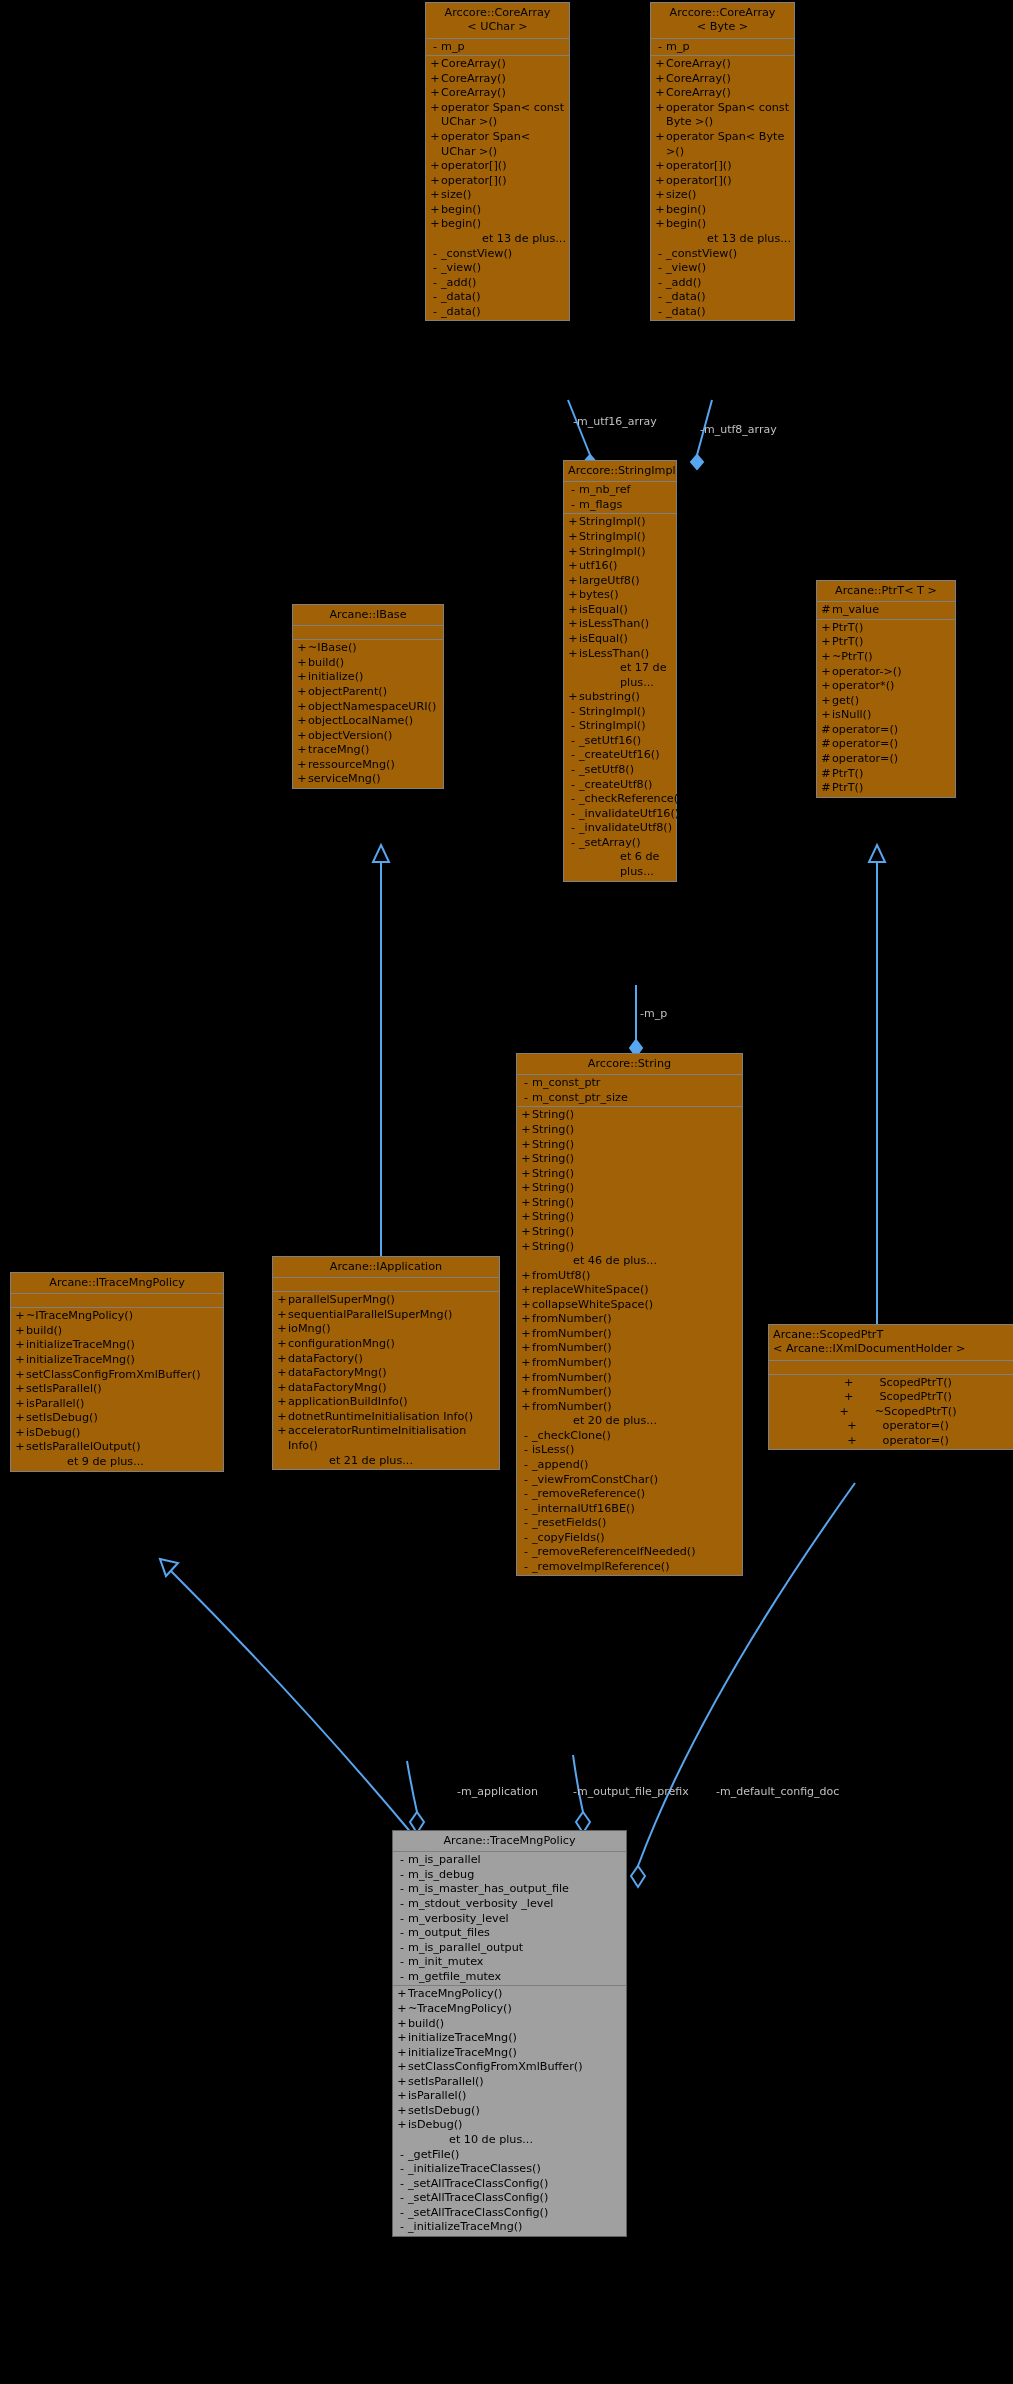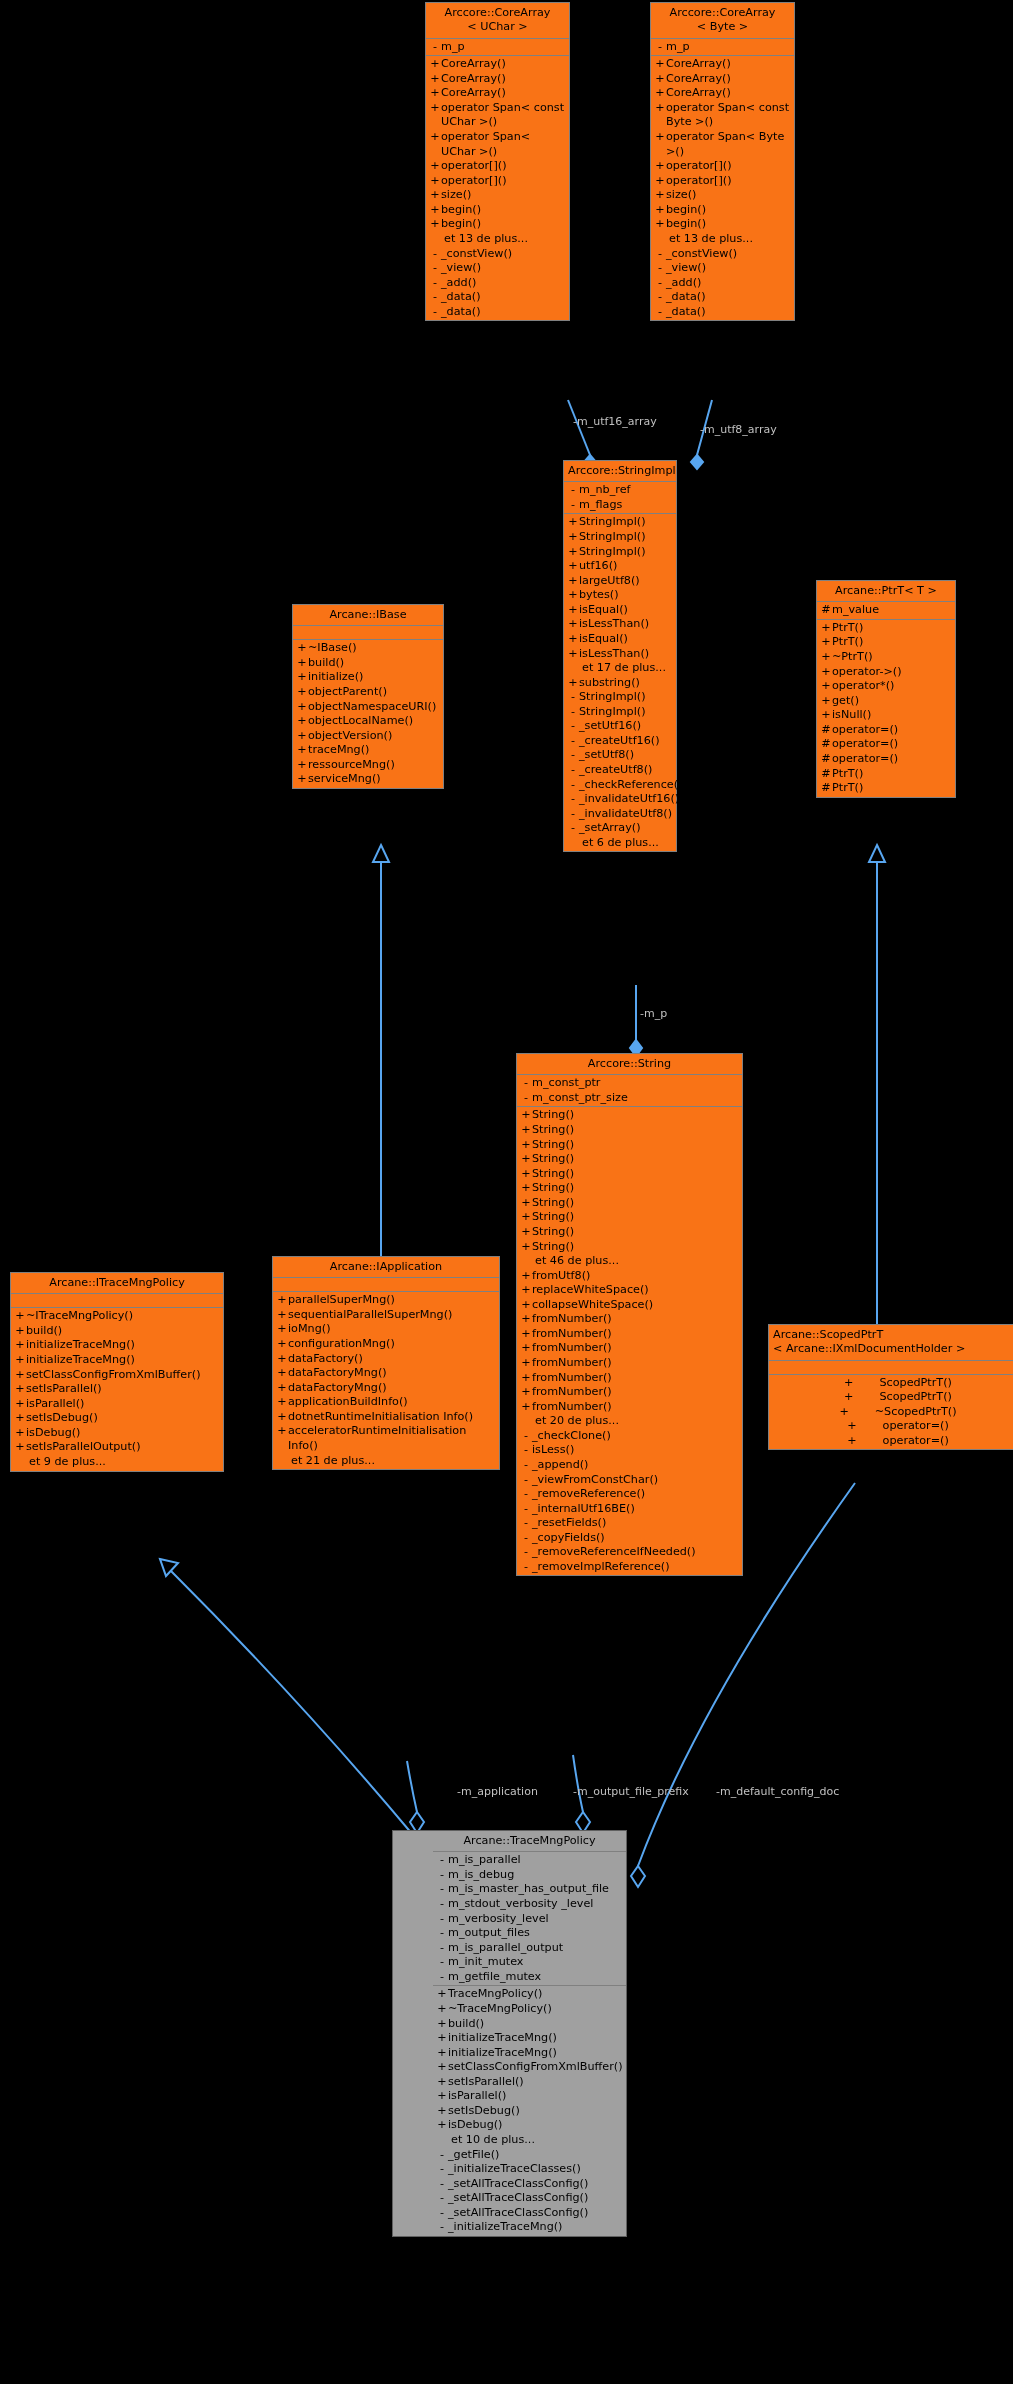--- a/index.html
+++ b/index.html
@@ -6,39 +6,39 @@
   body{
     width:1013px;height:2384px;position:relative;overflow:hidden;
     font-family:"DejaVu Sans","Liberation Sans",sans-serif;
   }
   #canvas{position:absolute;left:0;top:0;width:1013px;height:2384px;}
   svg.edges{position:absolute;left:0;top:0;width:1013px;height:2384px;pointer-events:none;}
 
   .uml{
     position:absolute;box-sizing:border-box;
     border:1px solid #808080;
-    background:#f97316;color:#000000;
+    background:#a16207;color:#000000;
     font-size:11.2px;line-height:1.30;
   }
   .uml.highlight{background:#a0a0a0;border-color:#606060;}
   .hdr{
     text-align:center;padding:3px 4px 3px 4px;
     border-bottom:1px solid #808080;
     font-size:11.2px;line-height:1.28;white-space:pre-line;
   }
   .sect{border-bottom:1px solid #808080;padding:1px 0 1px 0;}
   .sect:last-child{border-bottom:none;}
   .sect.empty{height:11px;}
   .row{
     display:flex;align-items:flex-start;
     padding:0px 3px 0px 3px;white-space:normal;
   }
   .vis{width:12px;flex:0 0 12px;text-align:center;}
   .nm{flex:1 1 auto;word-break:normal;}
-  .more{padding:0px 3px 0px 18px;}
+  .more{padding:0px 3px 0px 18px;margin-left:38px;}
   .uml.centered .row{justify-content:center;}
   .uml.centered .vis{width:auto;flex:0 0 auto;margin-right:26px;}
   .uml.centered .nm{flex:0 0 auto;}
 
   .elabel{
     position:absolute;color:#c0c0c0;font-size:11px;
     white-space:nowrap;line-height:1;
   }
 </style>
 </head>
@@ -690,21 +690,21 @@
           <span class="vis">+</span>
           <span class="nm">operator=()</span>
         </div>
         <div class="row">
           <span class="vis">+</span>
           <span class="nm">operator=()</span>
         </div>
       </div>
   </div>
 
-  <div class="uml highlight" style="left:392px;top:1830px;width:235px;padding-left:40px;">
+  <div class="uml highlight" style="left:392px;top:1830px;width:235px;">
     <div class="hdr">Arcane::TraceMngPolicy</div>
     <div class="sect">
         <div class="row">
           <span class="vis">-</span>
           <span class="nm">m_is_parallel</span>
         </div>
         <div class="row">
           <span class="vis">-</span>
           <span class="nm">m_is_debug</span>
         </div>

